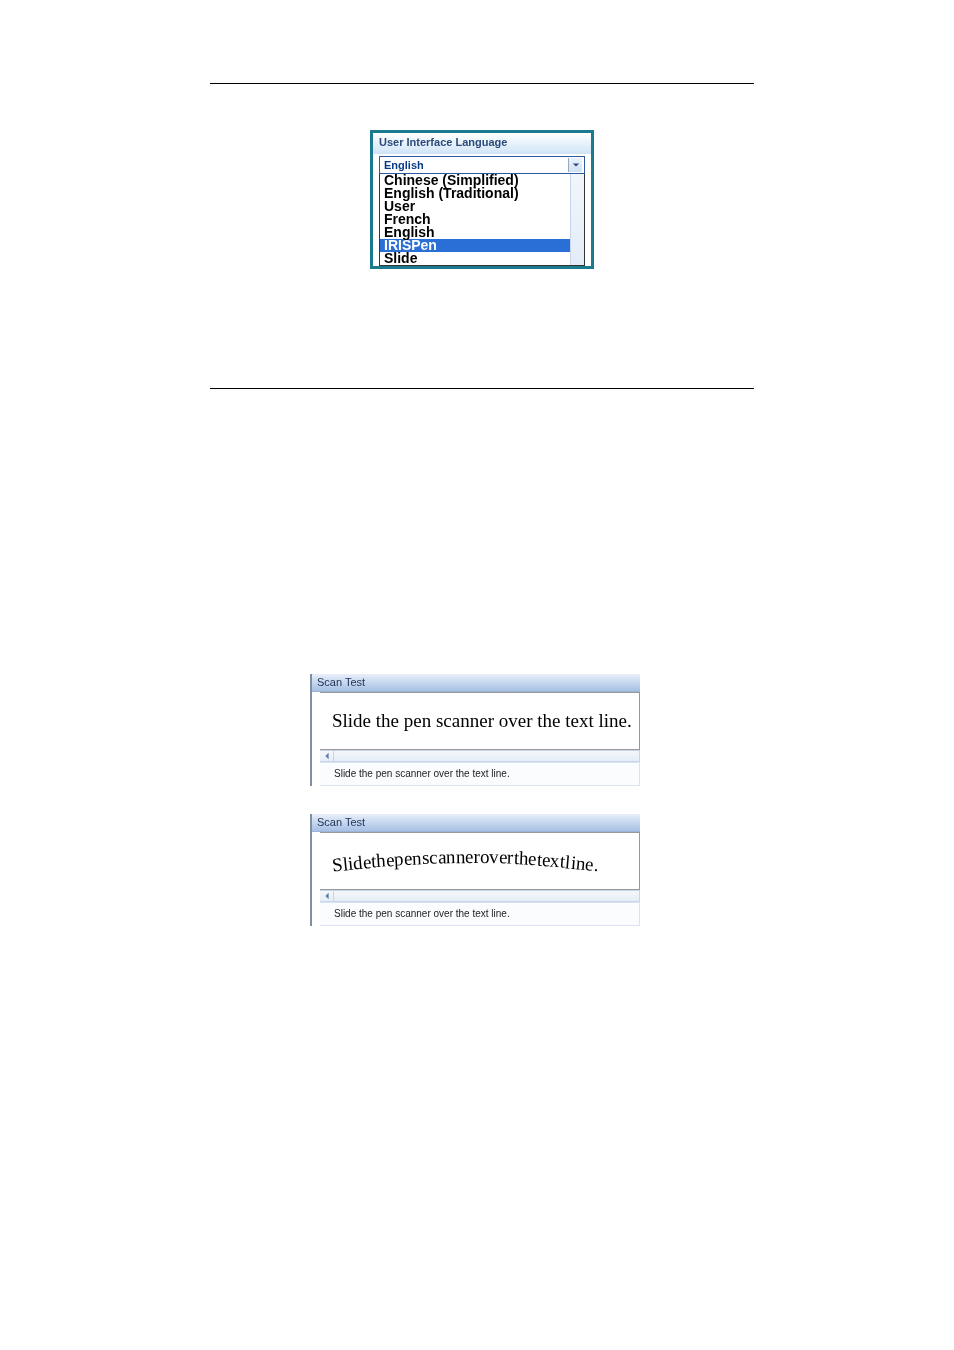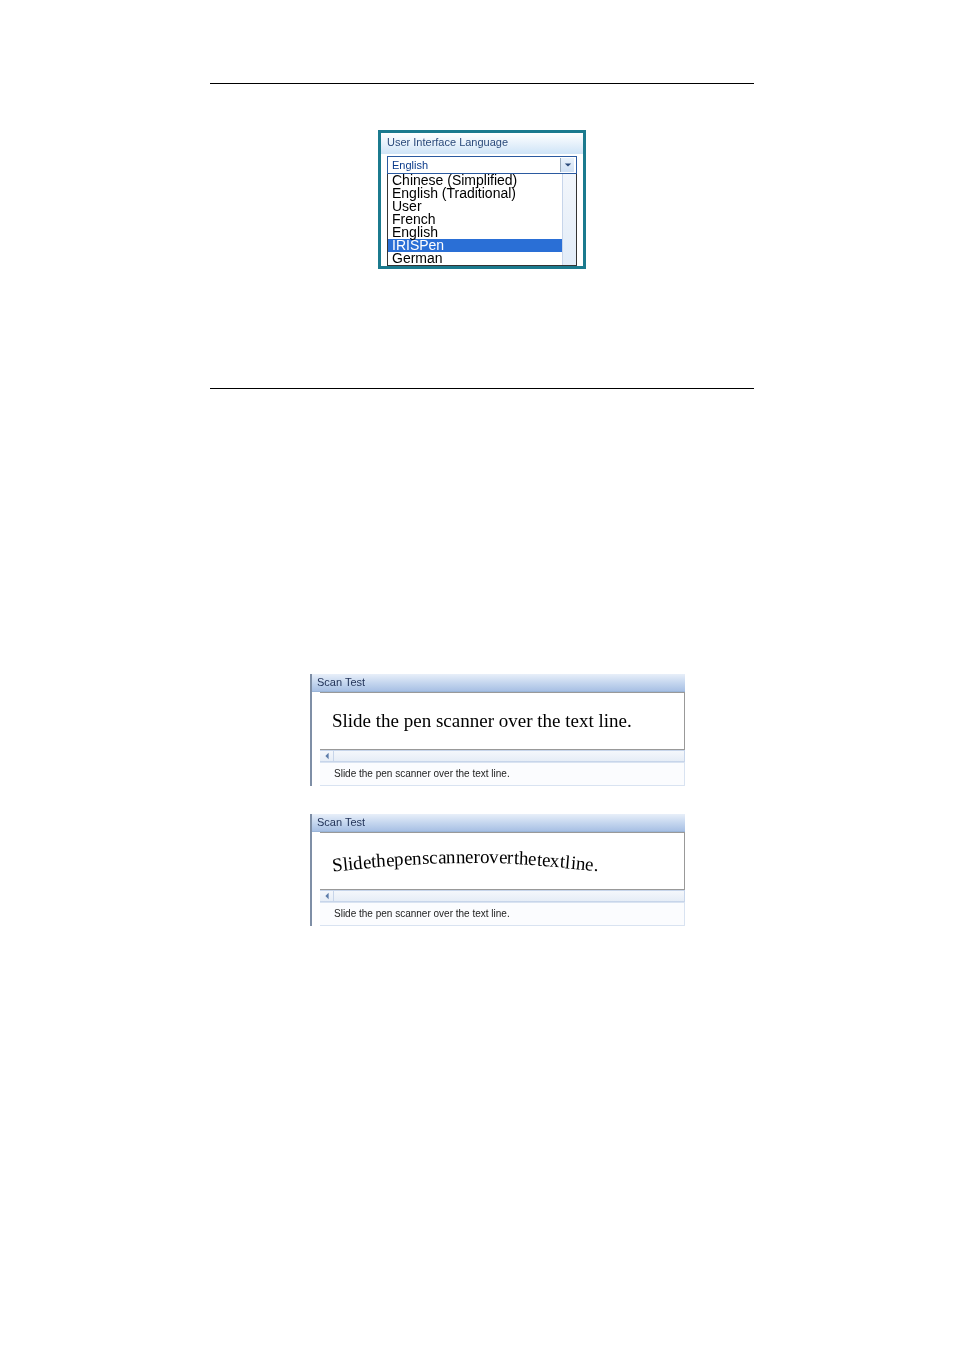--- a/index.html
+++ b/index.html
@@ -30,24 +30,25 @@
   .header-row .right { color: #fff; }
   .section-title {
     font-size: 16px;
     font-weight: bold;
     color: #fff;
     margin-top: 18px;
   }
 
   
   .lang-panel {
-    width: 208px;
+    width: 224px;
     margin: 10px auto 16px auto;
     border: 3px solid #1b7a8e;
     background: #fff;
+    font-weight: bold;
   }
   .lang-panel-title {
     background: linear-gradient(#fff,#cfe4f7);
     font-size: 11px;
     color: #2b4a7a;
     padding: 3px 6px 6px 6px;
   }
   .lang-select {
     margin: 2px 6px 0 6px;
     border: 1px solid #2b5aa0;
@@ -117,21 +118,21 @@
   }
   .hidden-title {
     color: #fff;
     font-size: 15px;
     font-weight: bold;
     margin-top: 28px;
   }
 
   
   .scan-wrap {
-    width: 375px;
+    width: 330px;
     margin: 14px 0 0 100px;
   }
   .scan-panel {
     border-left: 2px solid #7f8fa6;
     background: #fff;
   }
   .scan-title {
     background: linear-gradient(#e8eff9 0%, #c6d7ef 50%, #a8c0e4 100%);
     font-size: 11px;
     color: #24355a;
@@ -214,21 +215,21 @@
       </span>
     </div>
     <div class="lang-list">
       <div class="scroll"></div>
       <div class="item">Chinese (Simplified)</div>
       <div class="item">English (Traditional)</div>
       <div class="item">User</div>
       <div class="item">French</div>
       <div class="item">English</div>
       <div class="item sel">IRISPen</div>
-      <div class="item">German</div>
+      <div class="item">Slide</div>
     </div>
   </div>
 
   <div class="hidden-text">To change the user interface language, select a different language from the list.</div>
 
   <div class="section-2-title">4. Activate the IRISPen</div>
   <hr class="hr-mid">
 
   <div class="hidden-text">&nbsp;<br>&nbsp;<br>&nbsp;<br>&nbsp;</div>
   <div class="hidden-italic">Note: you need to restart the application to apply the new language.</div>

